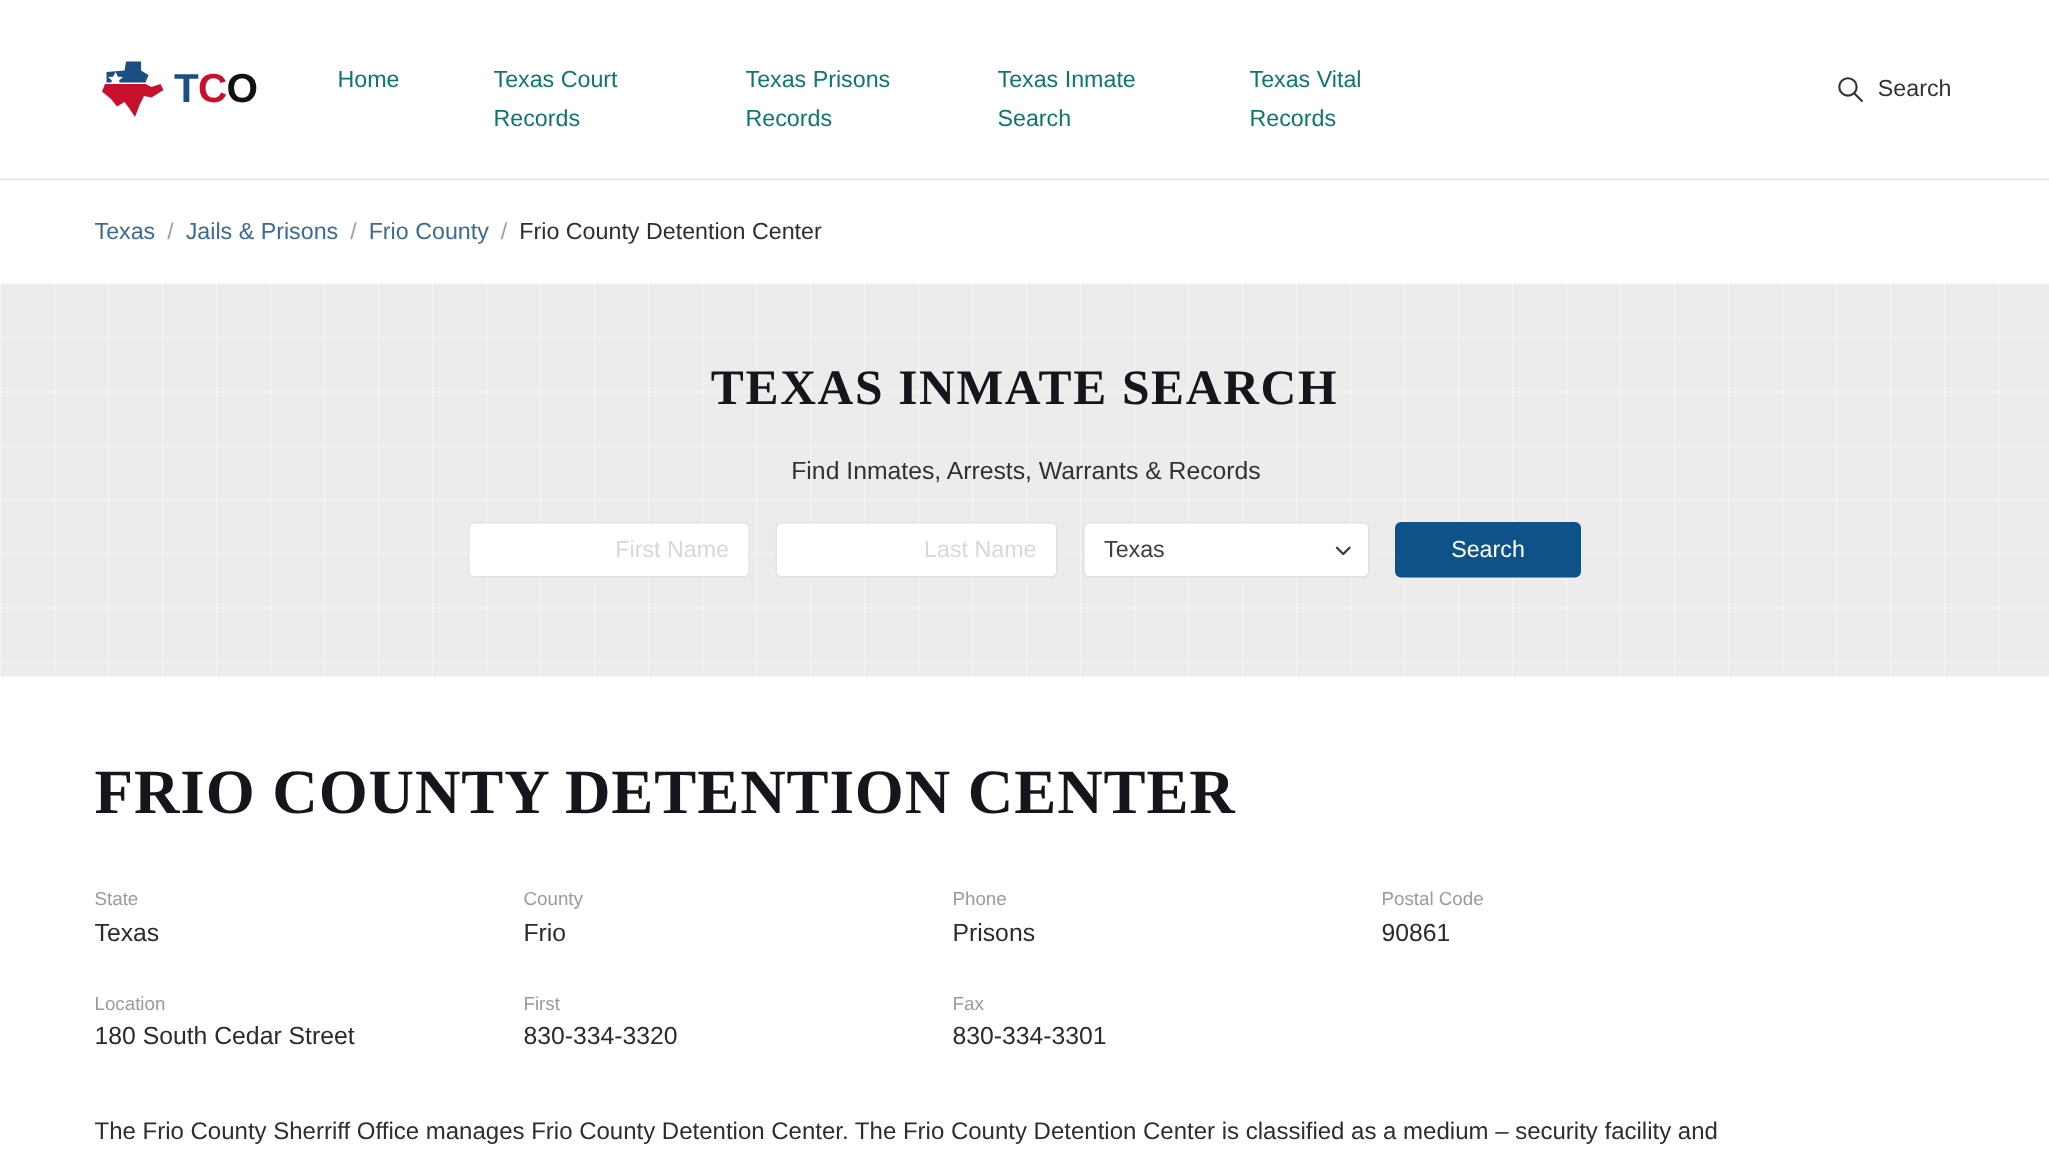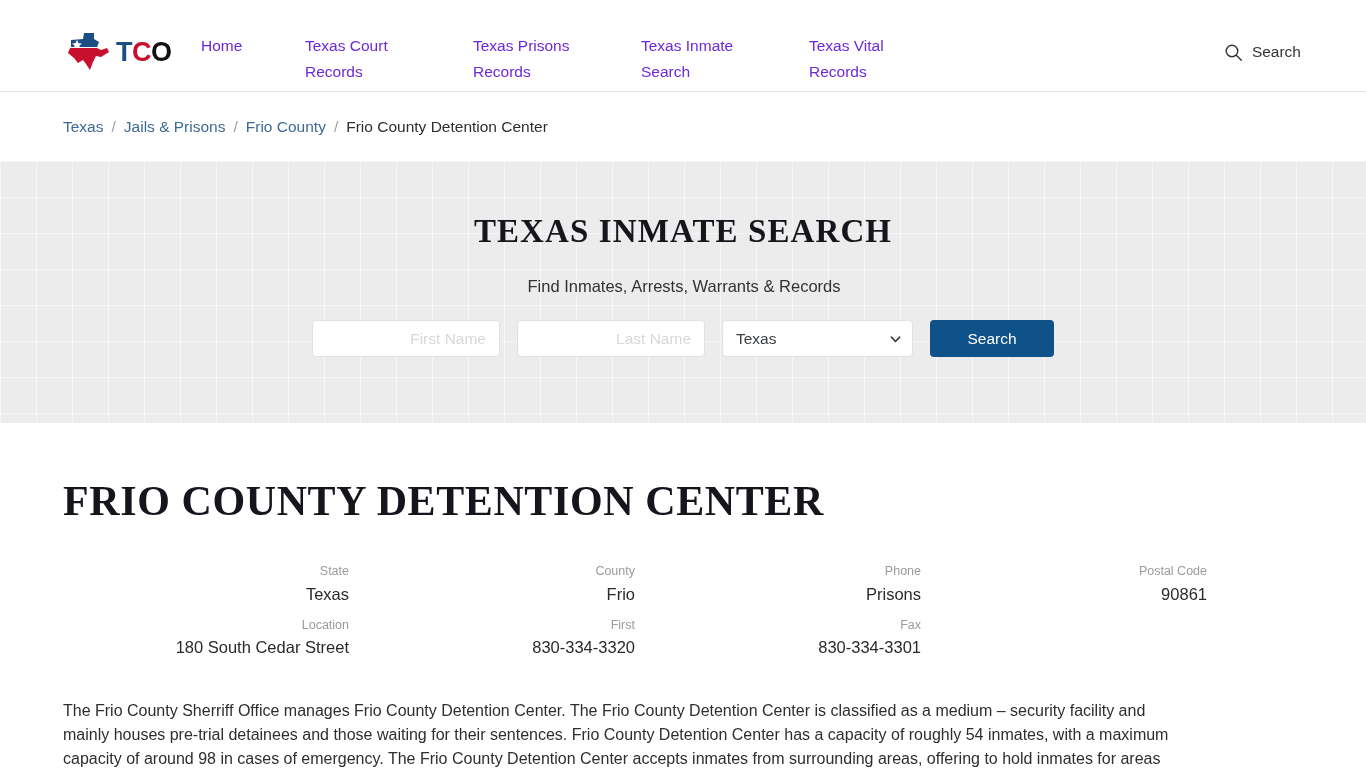--- a/index.html
+++ b/index.html
@@ -10,25 +10,25 @@
     width: 1366px;
     height: 768px;
     overflow: hidden;
     background: #ffffff;
     font-family: "Liberation Sans", sans-serif;
     -webkit-font-smoothing: antialiased;
   }
 
   
   .site-header {
-    height: 92px;
+    height: 120px;
     background: #ffffff;
     border-bottom: 1px solid #e6e6e6;
     display: flex;
-    align-items: flex-start;
+    align-items: center;
     padding: 0 0 0 0;
   }
   .header-inner {
     width: 1240px;
     margin: 0 auto;
     display: flex;
     align-items: center;
     height: 104px;
   }
   .logo {
@@ -51,26 +51,27 @@
   .logo-c { color: #c8102e; }
   .logo-o { color: #111111; }
 
   .main-nav {
     display: flex;
     align-items: flex-start;
     flex: 1;
     padding-top: 2px;
   }
   .nav-item {
-    color: #6d28d9;
+    color: #0f766e;
     font-size: 15.5px;
     line-height: 26px;
     text-decoration: none;
     display: block;
     cursor: pointer;
+    margin-left: 24px;
   }
   .nav-cell { width: 168px; padding-top: 12px; }
   .nav-cell.first { width: 104px; }
   .nav-label { display: block; max-width: 120px; }
 
   .header-search {
     display: flex;
     align-items: center;
     gap: 9px;
     cursor: pointer;
@@ -205,22 +206,21 @@
     letter-spacing: 0.6px;
     color: #14161c;
     margin: 0;
     text-transform: uppercase;
     line-height: 1.08;
   }
   .facts {
     margin-top: 39px;
     display: grid;
     grid-template-columns: 286px 286px 286px 286px;
-    row-gap: 12px;
-    text-align: right;
+    row-gap: 28px;
   }
   .fact-label {
     font-size: 12.5px;
     color: #9b9b9b;
     line-height: 1.3;
     margin-bottom: 4px;
   }
   .fact-value {
     font-size: 16.5px;
     color: #2a2a2a;

